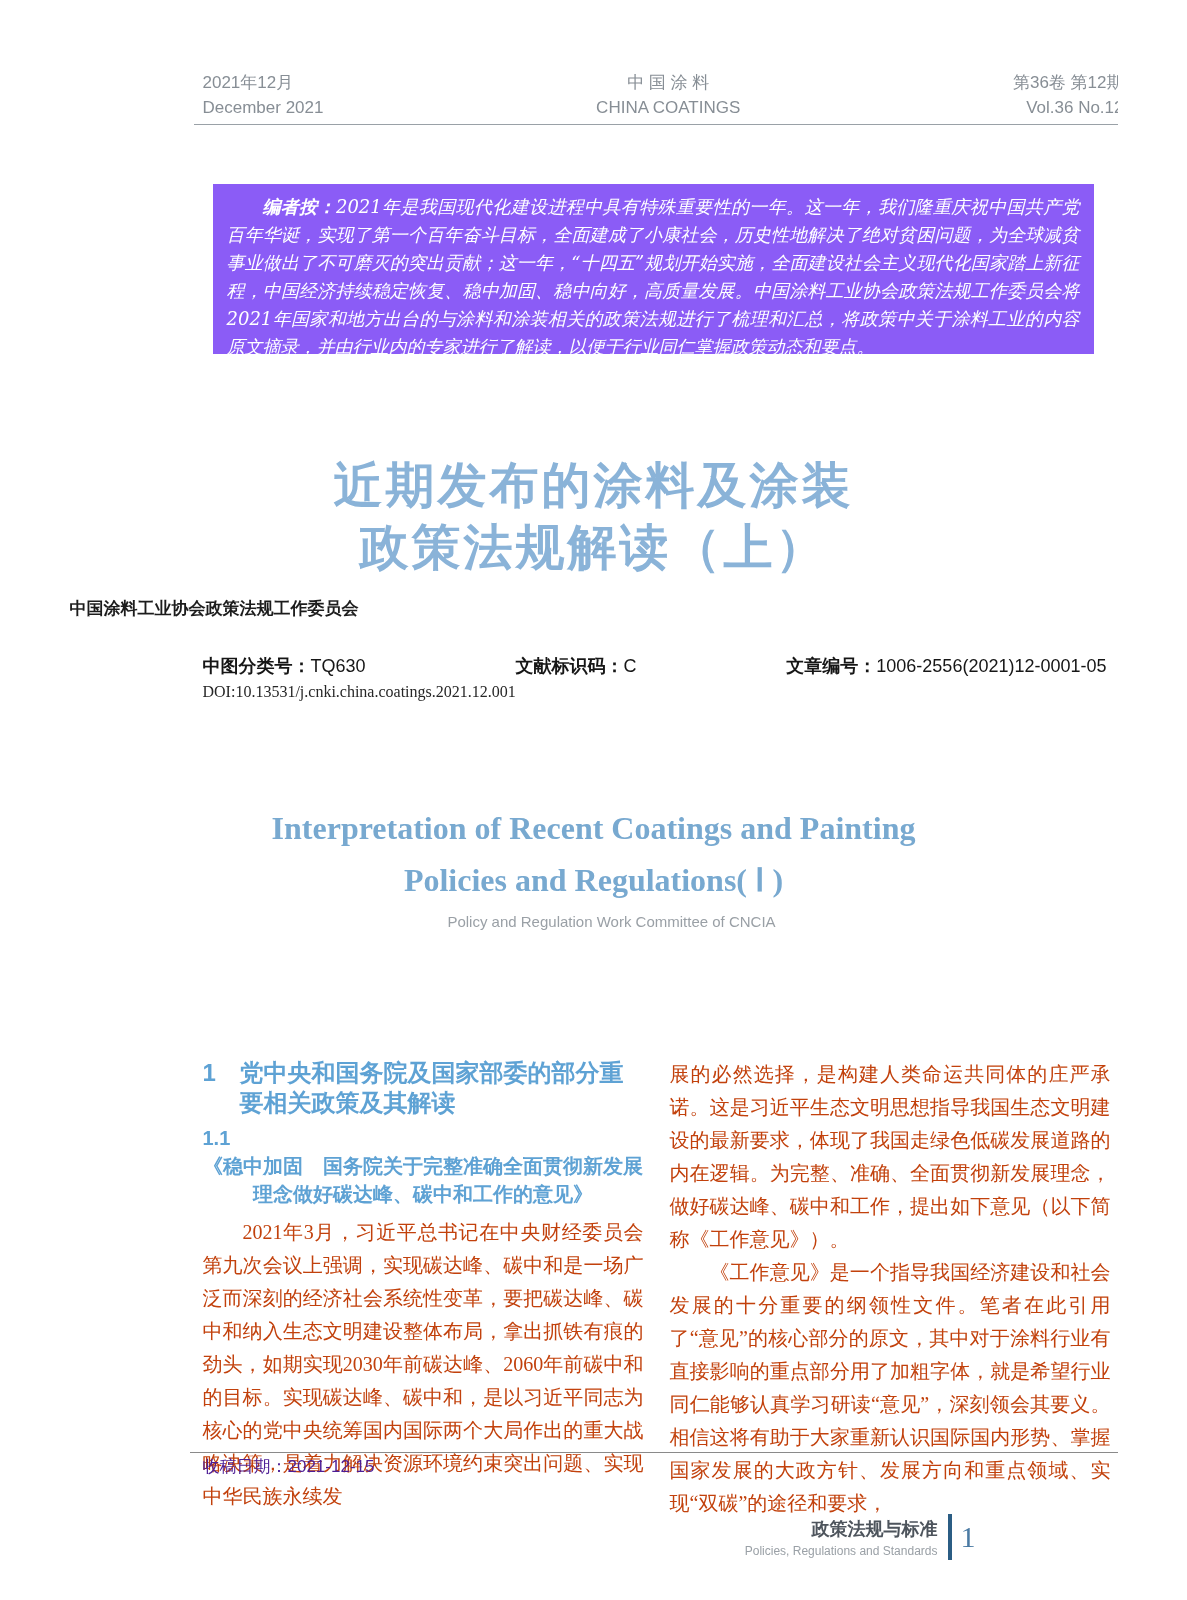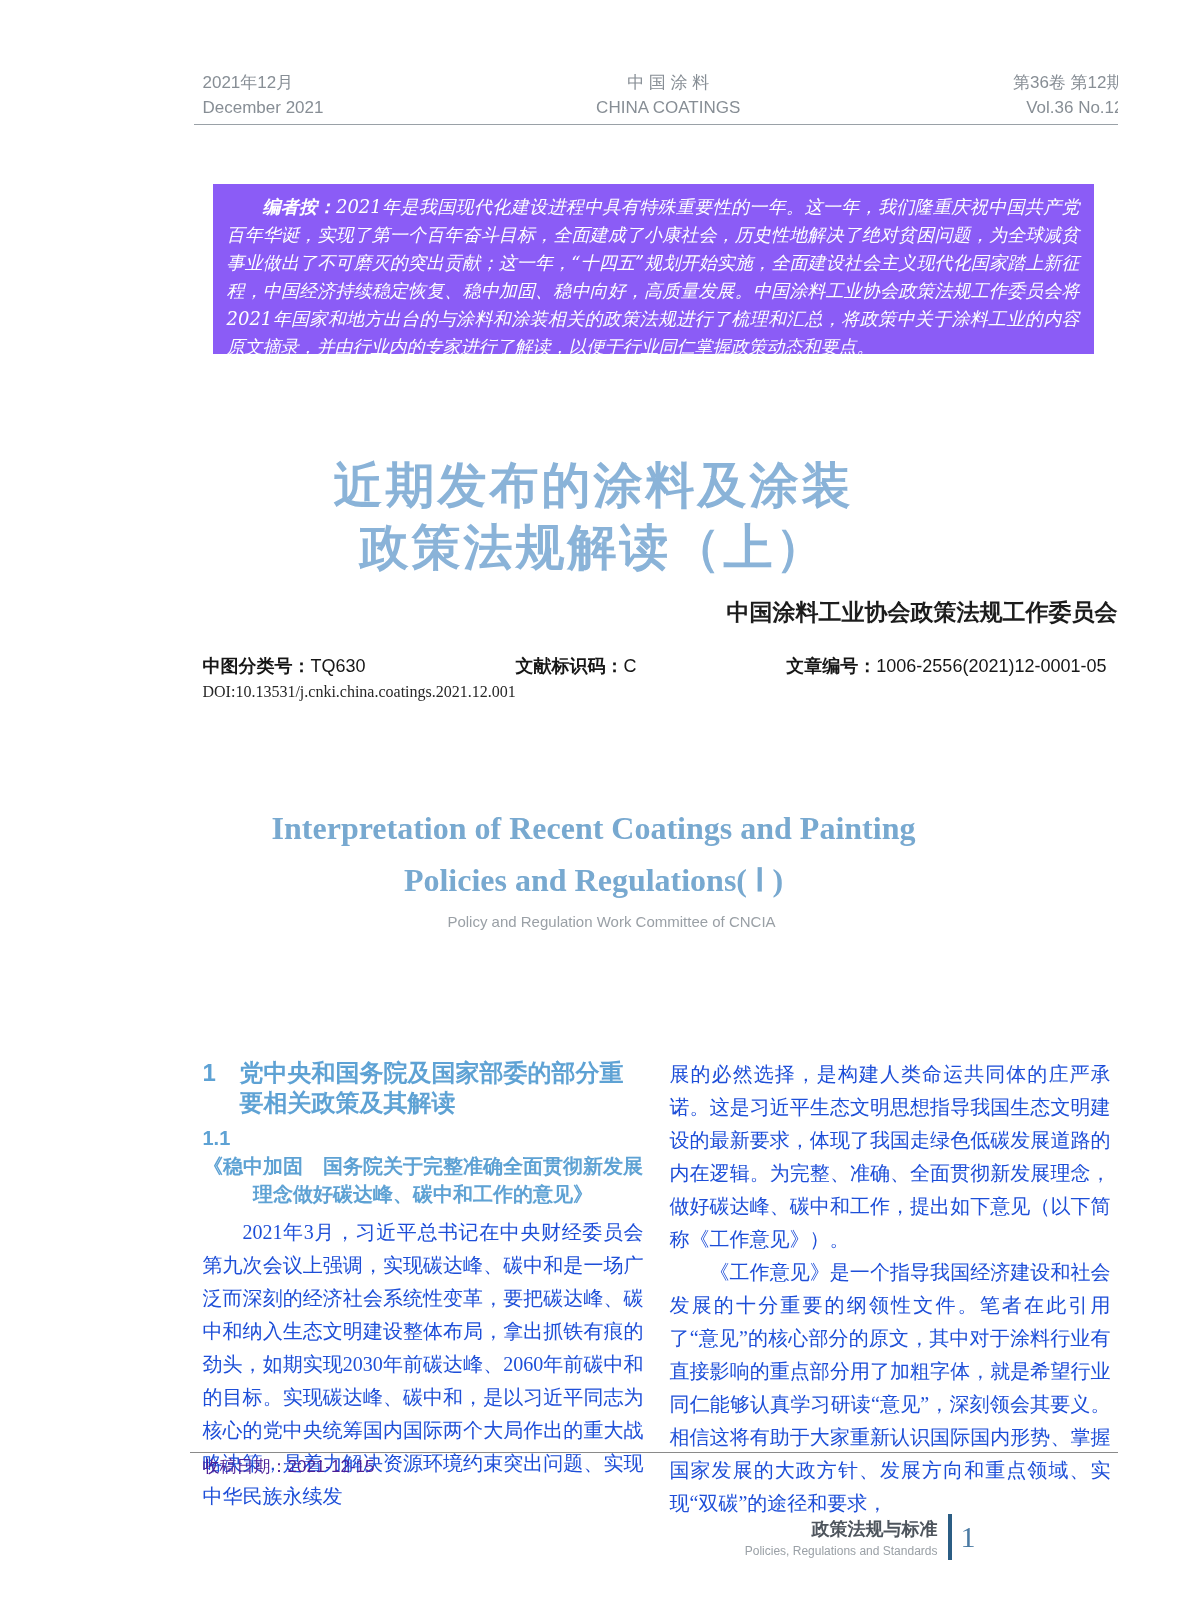--- a/index.html
+++ b/index.html
@@ -60,25 +60,25 @@
     font-family: "Liberation Sans", sans-serif;
     font-weight: bold;
     font-size: 49px;
     line-height: 62px;
     letter-spacing: 3px;
     white-space: pre-line;
   }
   .author-zh {
     position: absolute;
     top: 581px; left: 0; width: 100%;
-    text-align: right;
+    text-align: left;
     color: #1c1c1c;
     font-family: "Liberation Sans", sans-serif;
     font-weight: bold;
-    font-size: 23px;
+    font-size: 17px;
   }
 
   
   .meta-row {
     position: absolute;
     top: 638px; left: 133px; width: 904px;
     display: flex;
     justify-content: space-between;
     color: #161616;
     font-family: "Liberation Sans", sans-serif;
@@ -145,21 +145,21 @@
     font-weight: bold;
     font-size: 20px;
     line-height: 28px;
     flex-direction: column;
   }
   .sec11 .sec-num { width: 38px; flex-shrink: 0; }
   .sec11 .sec-title { flex: 1; text-align: center; }
 
   .body-p {
     margin: 0;
-    color: #1d4ed8;
+    color: #c2410c;
     font-family: "Liberation Serif", serif;
     font-size: 20px;
     line-height: 33px;
     text-align: justify;
   }
   .body-p.indent { text-indent: 2em; }
 
   
   .footnote {
     position: absolute;

